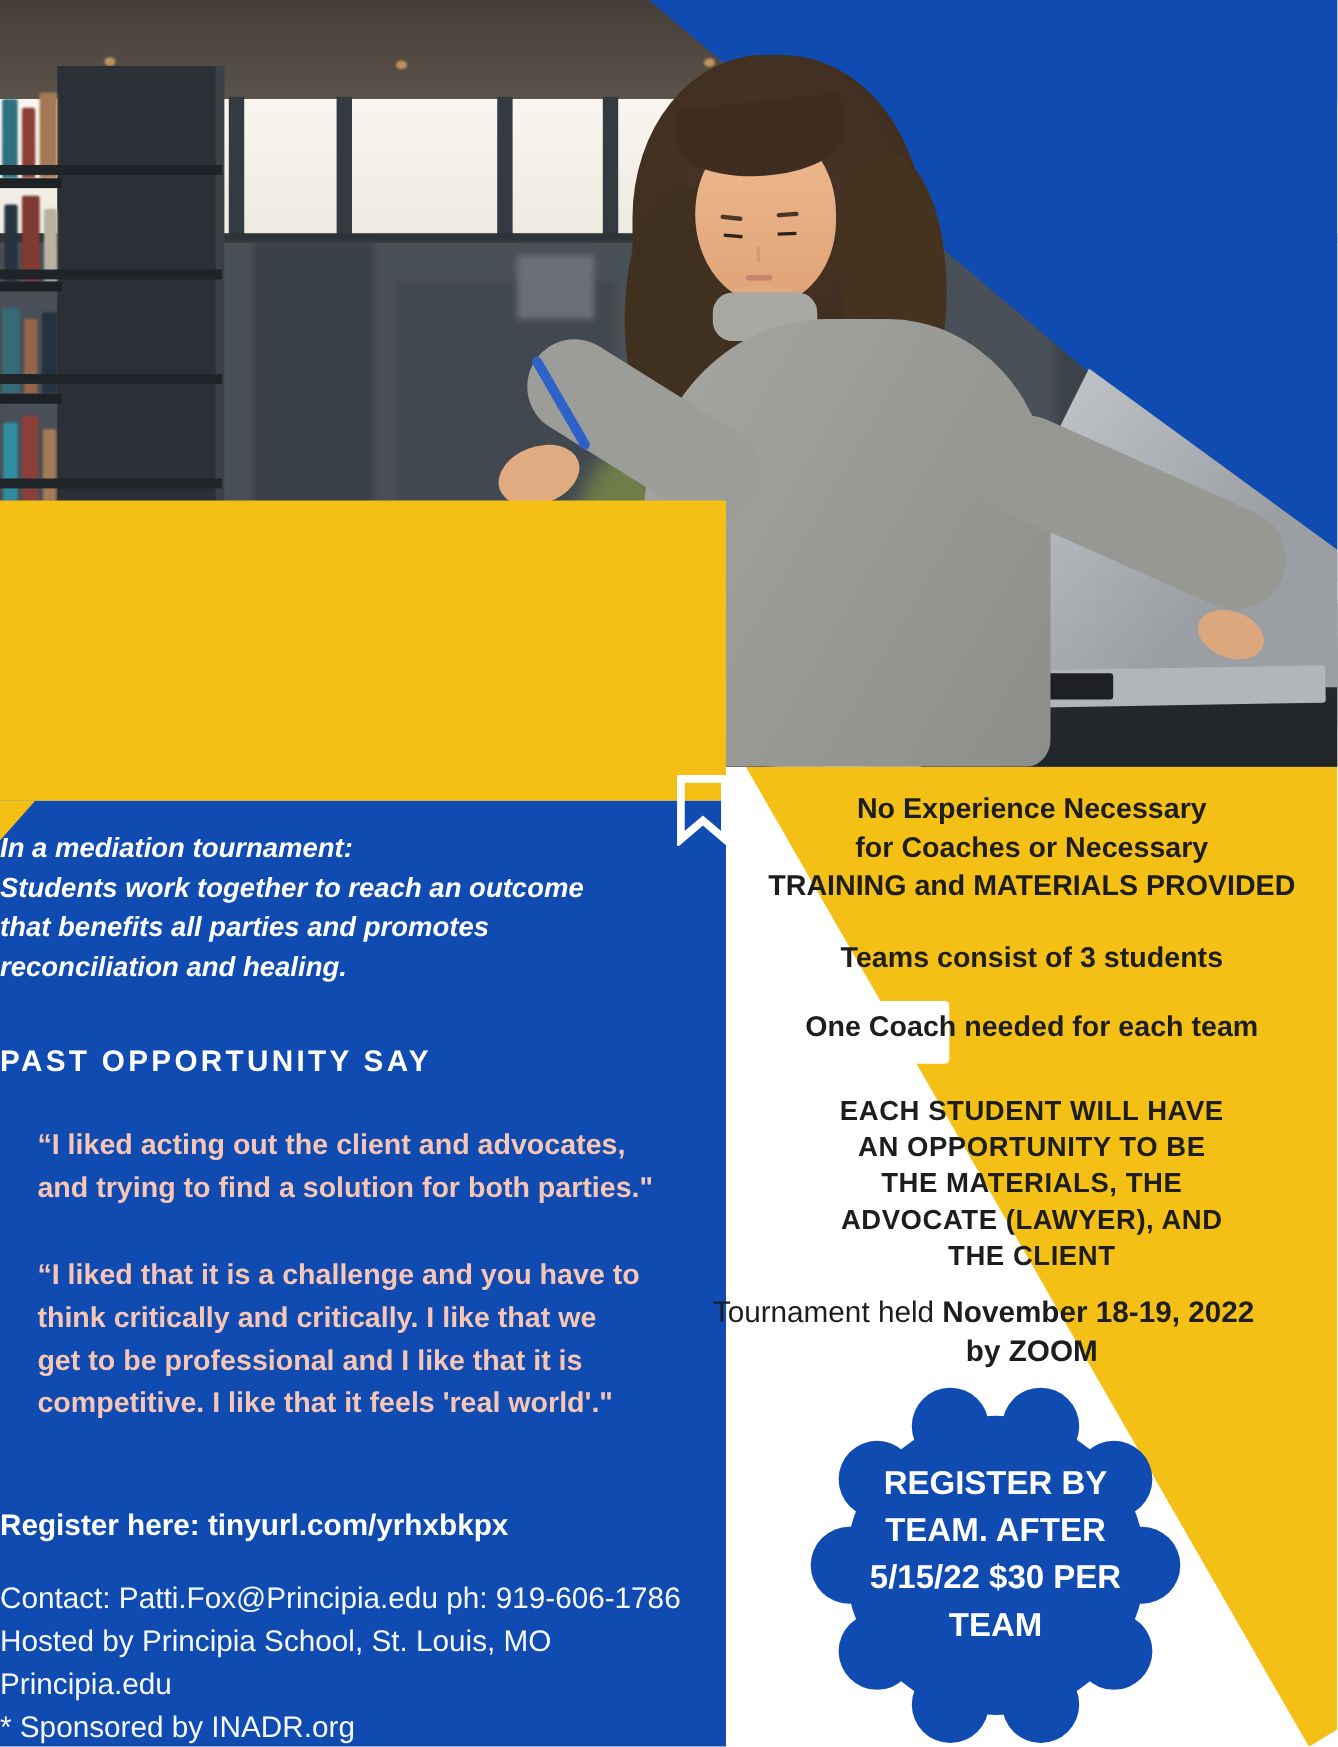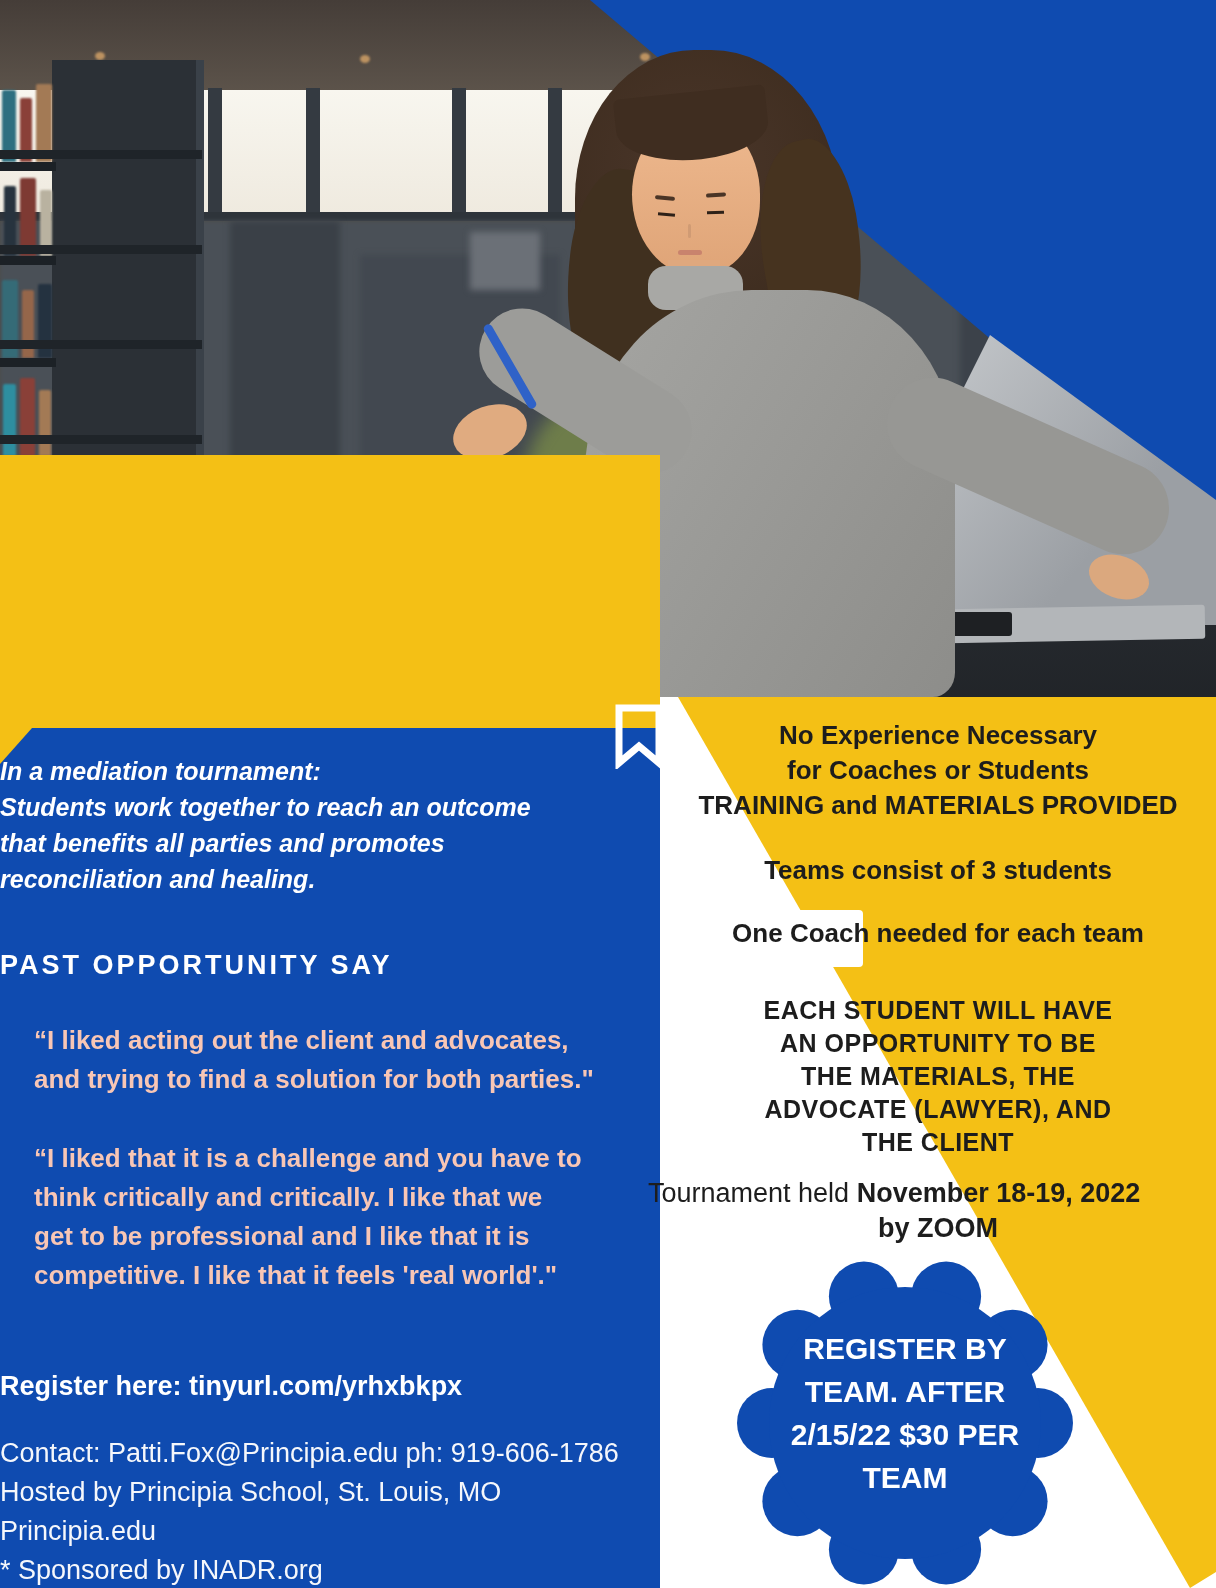--- a/index.html
+++ b/index.html
@@ -199,21 +199,21 @@
 
   <svg class="abs" style="left:612px;top:703px" width="54" height="66" viewBox="0 0 54 66">
     <polygon points="7,5 47,5 47,60 27,43 7,60" fill="none" stroke="#ffffff" stroke-width="7" stroke-linejoin="miter"></polygon>
   </svg>
 
   <div class="abs yellowpoly"></div>
   <div class="abs notch"></div>
 
   <div class="abs rline exp" style="top:718px">
     <div>No Experience Necessary</div>
-    <div>for Coaches or Students</div>
+    <div>for Coaches or Necessary</div>
     <div>TRAINING and MATERIALS PROVIDED</div>
   </div>
 
   <div class="abs rline" style="top:855px;font-size:26px;font-weight:600">Teams consist of 3 students</div>
   <div class="abs rline" style="top:918px;font-size:26px;font-weight:600">One Coach needed for each team</div>
 
   <div class="abs rline opp" style="top:994px">
     <div>EACH STUDENT WILL HAVE</div>
     <div>AN OPPORTUNITY TO BE</div>
     <div>THE MATERIALS, THE</div>
@@ -237,17 +237,17 @@
       <circle cx="62.4" cy="91.8" r="35"></circle>
       <circle cx="128.9" cy="43.5" r="35"></circle>
       <circle cx="211.1" cy="43.5" r="35"></circle>
       <circle cx="277.6" cy="91.8" r="35"></circle>
       <circle cx="170" cy="170" r="136"></circle>
     </g>
   </svg>
   <div class="abs badge-text">
     <div>REGISTER BY</div>
     <div>TEAM. AFTER</div>
-    <div>2/15/22 $30 PER</div>
+    <div>5/15/22 $30 PER</div>
     <div>TEAM</div>
   </div>
 
 </div>
 
 </body></html>

